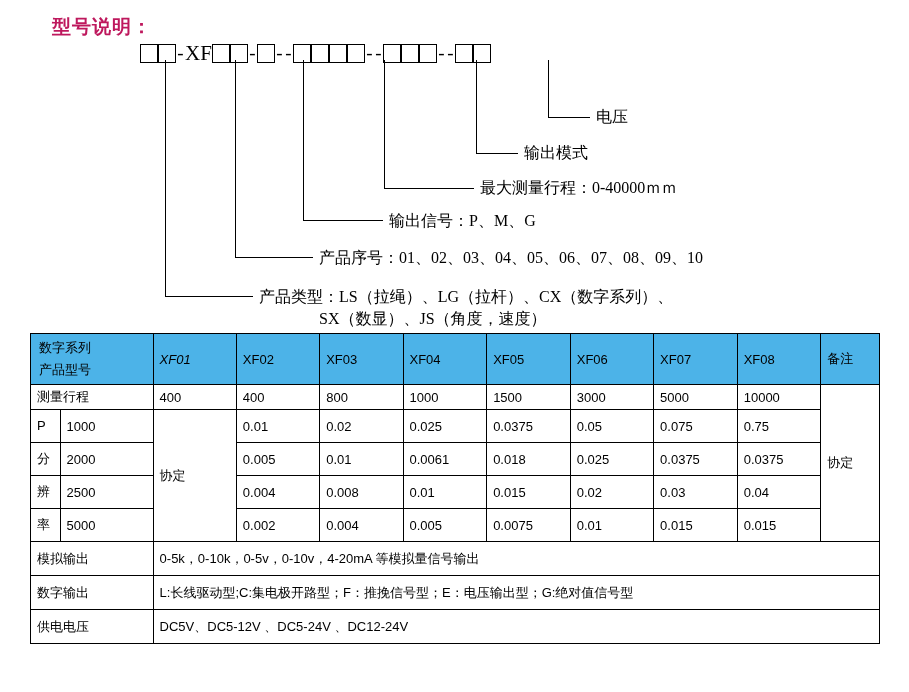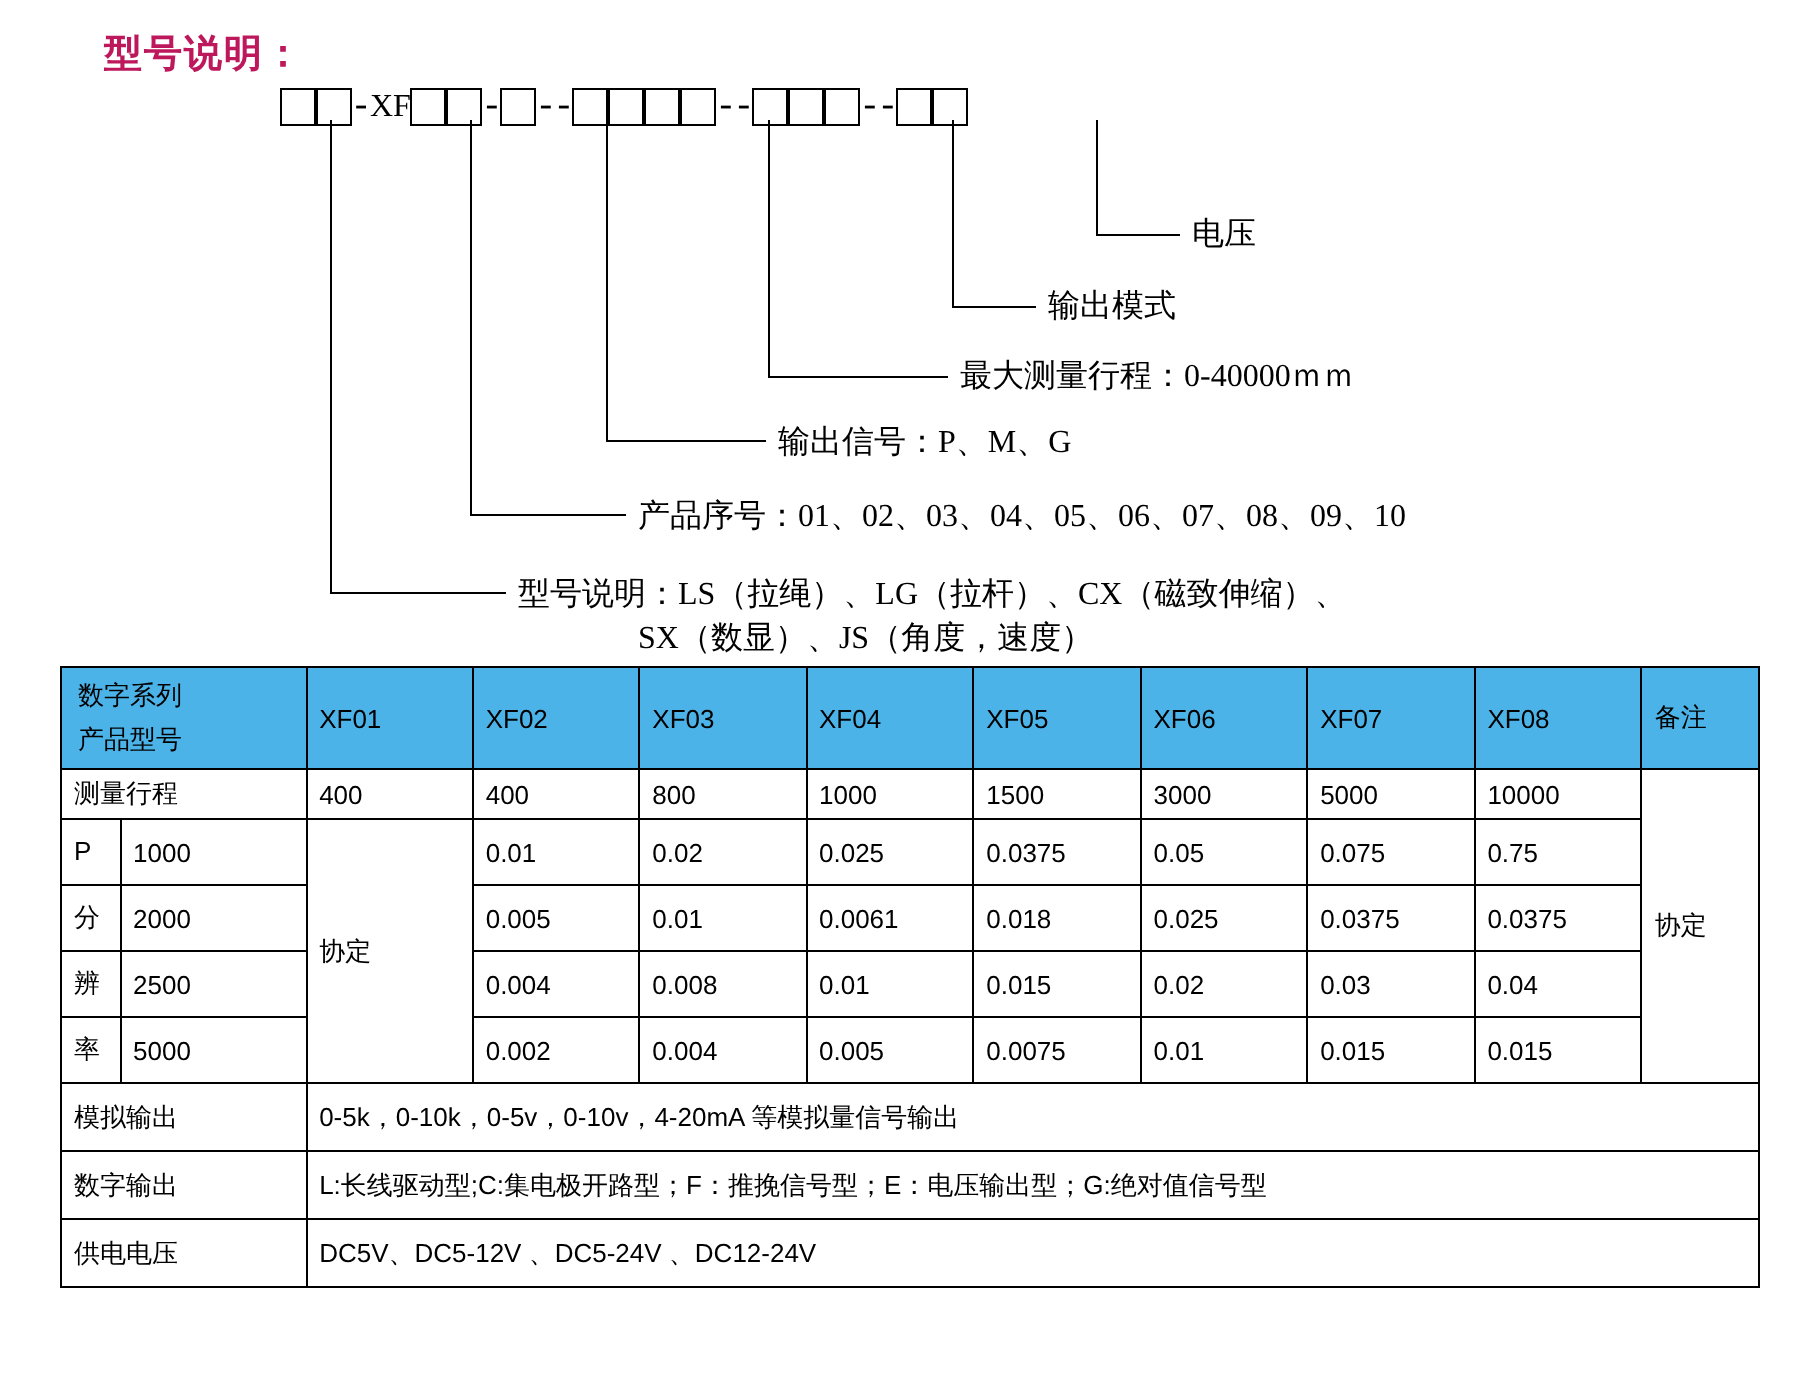--- a/index.html
+++ b/index.html
@@ -51,21 +51,21 @@
   }
   .grp .box + .box { margin-left: 0px; }
   .dash {
     display: inline-block;
     width: 9px;
     text-align: center;
     font-size: 19px;
     line-height: 10px;
   }
   .lit {
-    font-size: 16px;
+    font-size: 21px;
     line-height: 19px;
     letter-spacing: 0px;
   }
 
   
   .vline {
     position: absolute;
     width: 1px;
     background: #000;
   }
@@ -187,31 +187,31 @@
 <div class="hline" style="left:235px; top:257px; width:78px;"></div>
 
 <div class="vline" style="left:165px; top:60px; height:236px;"></div>
 <div class="hline" style="left:165px; top:296px; width:88px;"></div>
 
 <div class="lbl big" style="left:596px; top:107px;">电压</div>
 <div class="lbl big" style="left:524px; top:143px;">输出模式</div>
 <div class="lbl big" style="left:480px; top:178px;">最大测量行程：0-40000ｍｍ</div>
 <div class="lbl big" style="left:389px; top:211px;">输出信号：P、M、G</div>
 <div class="lbl big" style="left:319px; top:248px;">产品序号：01、02、03、04、05、06、07、08、09、10</div>
-<div class="lbl big" style="left:259px; top:287px;">型号说明：LS（拉绳）、LG（拉杆）、CX（磁致伸缩）、</div>
+<div class="lbl big" style="left:259px; top:287px;">产品类型：LS（拉绳）、LG（拉杆）、CX（数字系列）、</div>
 <div class="lbl big" style="left:319px; top:309px;">SX（数显）、JS（角度，速度）</div>
 
 <table class="spec">
   <tbody>
     <tr>
       <td class="hdr first" colspan="2" style="width:125px;">
         <span>数字系列</span><br>
         <span>产品型号</span>
       </td>
-      <td class="hdr" style="width:85px;">XF01</td>
+      <td class="hdr" style="width:85px;font-style:italic;">XF01</td>
       <td class="hdr" style="width:85px;">XF02</td>
       <td class="hdr" style="width:85px;">XF03</td>
       <td class="hdr" style="width:85px;margin-top:22px;">XF04</td>
       <td class="hdr" style="width:85px;">XF05</td>
       <td class="hdr" style="width:85px;">XF06</td>
       <td class="hdr" style="width:85px;">XF07</td>
       <td class="hdr" style="width:85px;">XF08</td>
       <td class="hdr" style="width:60px;margin-top:16px;">备注</td>
     </tr>
 

